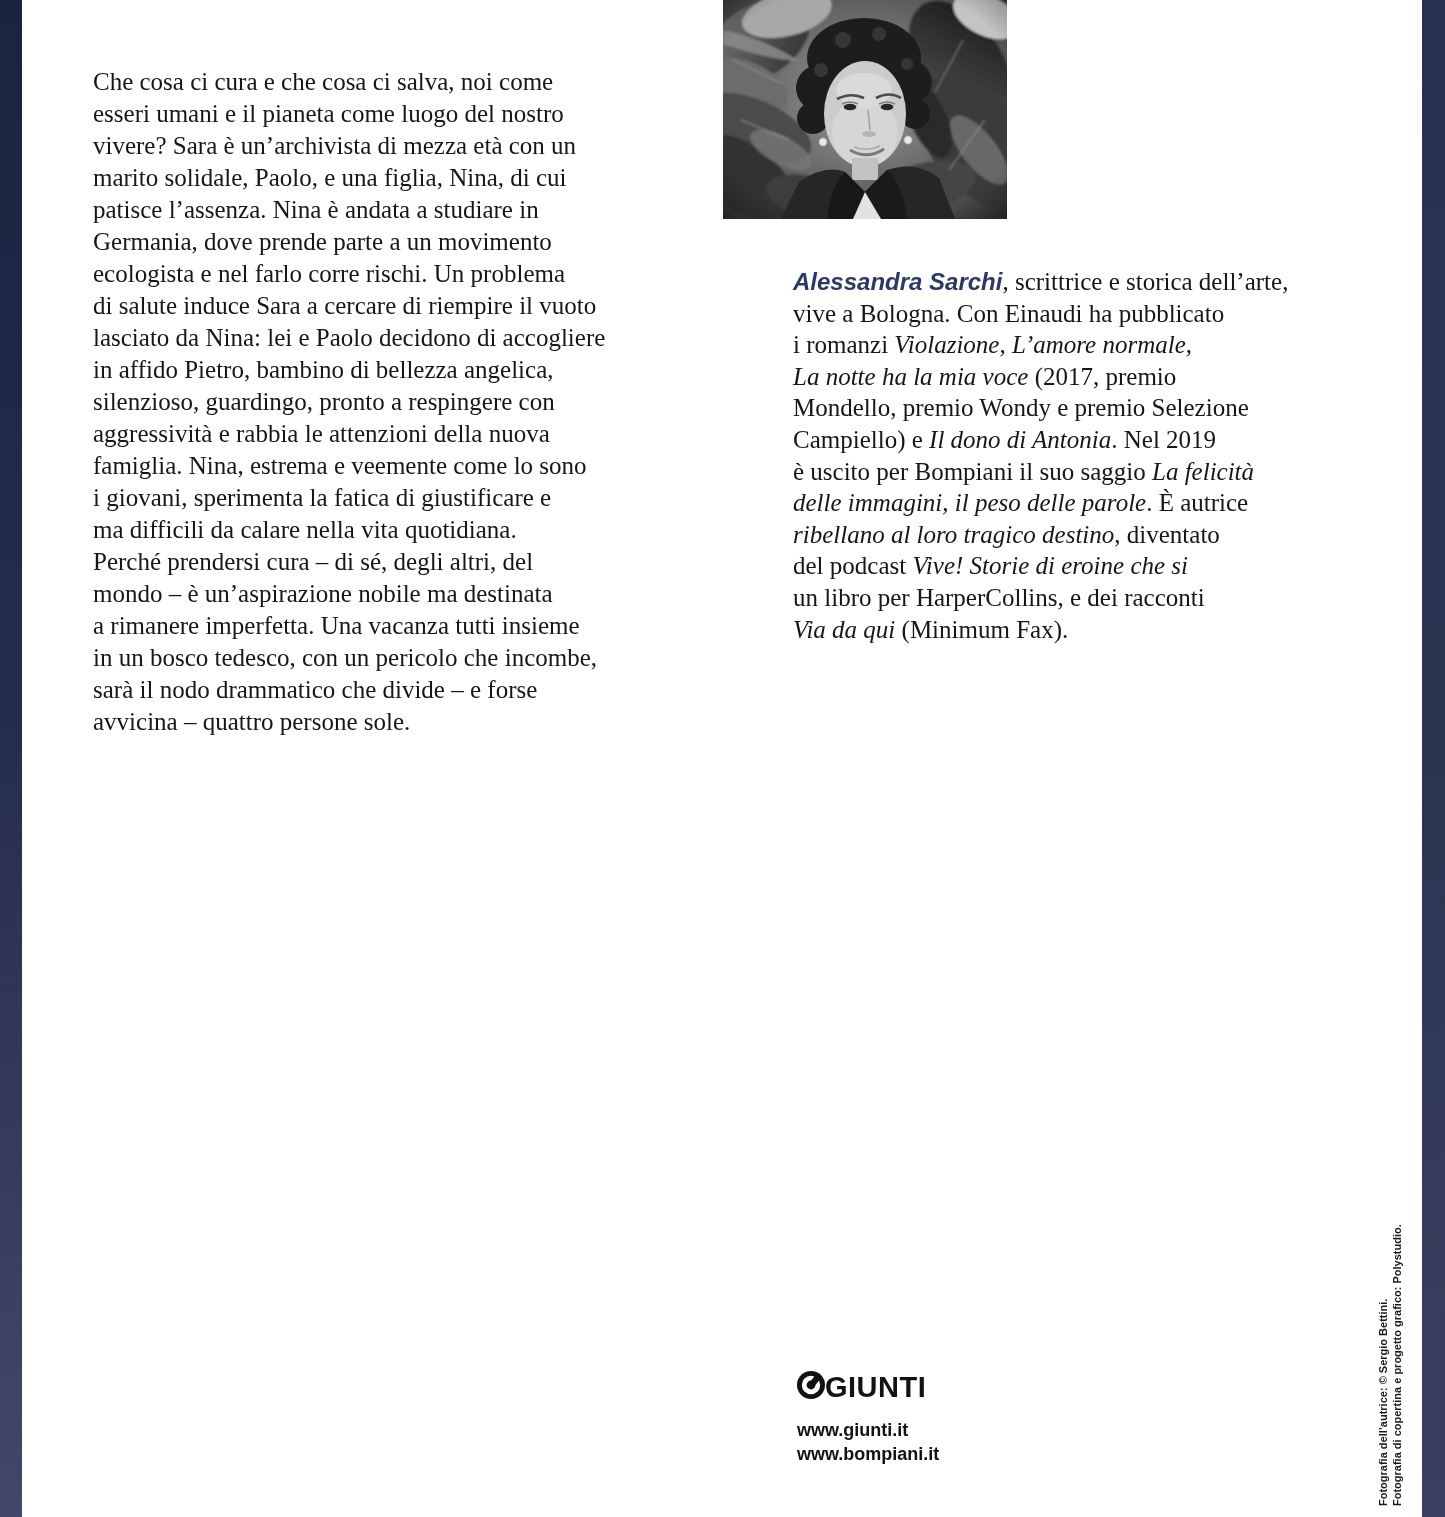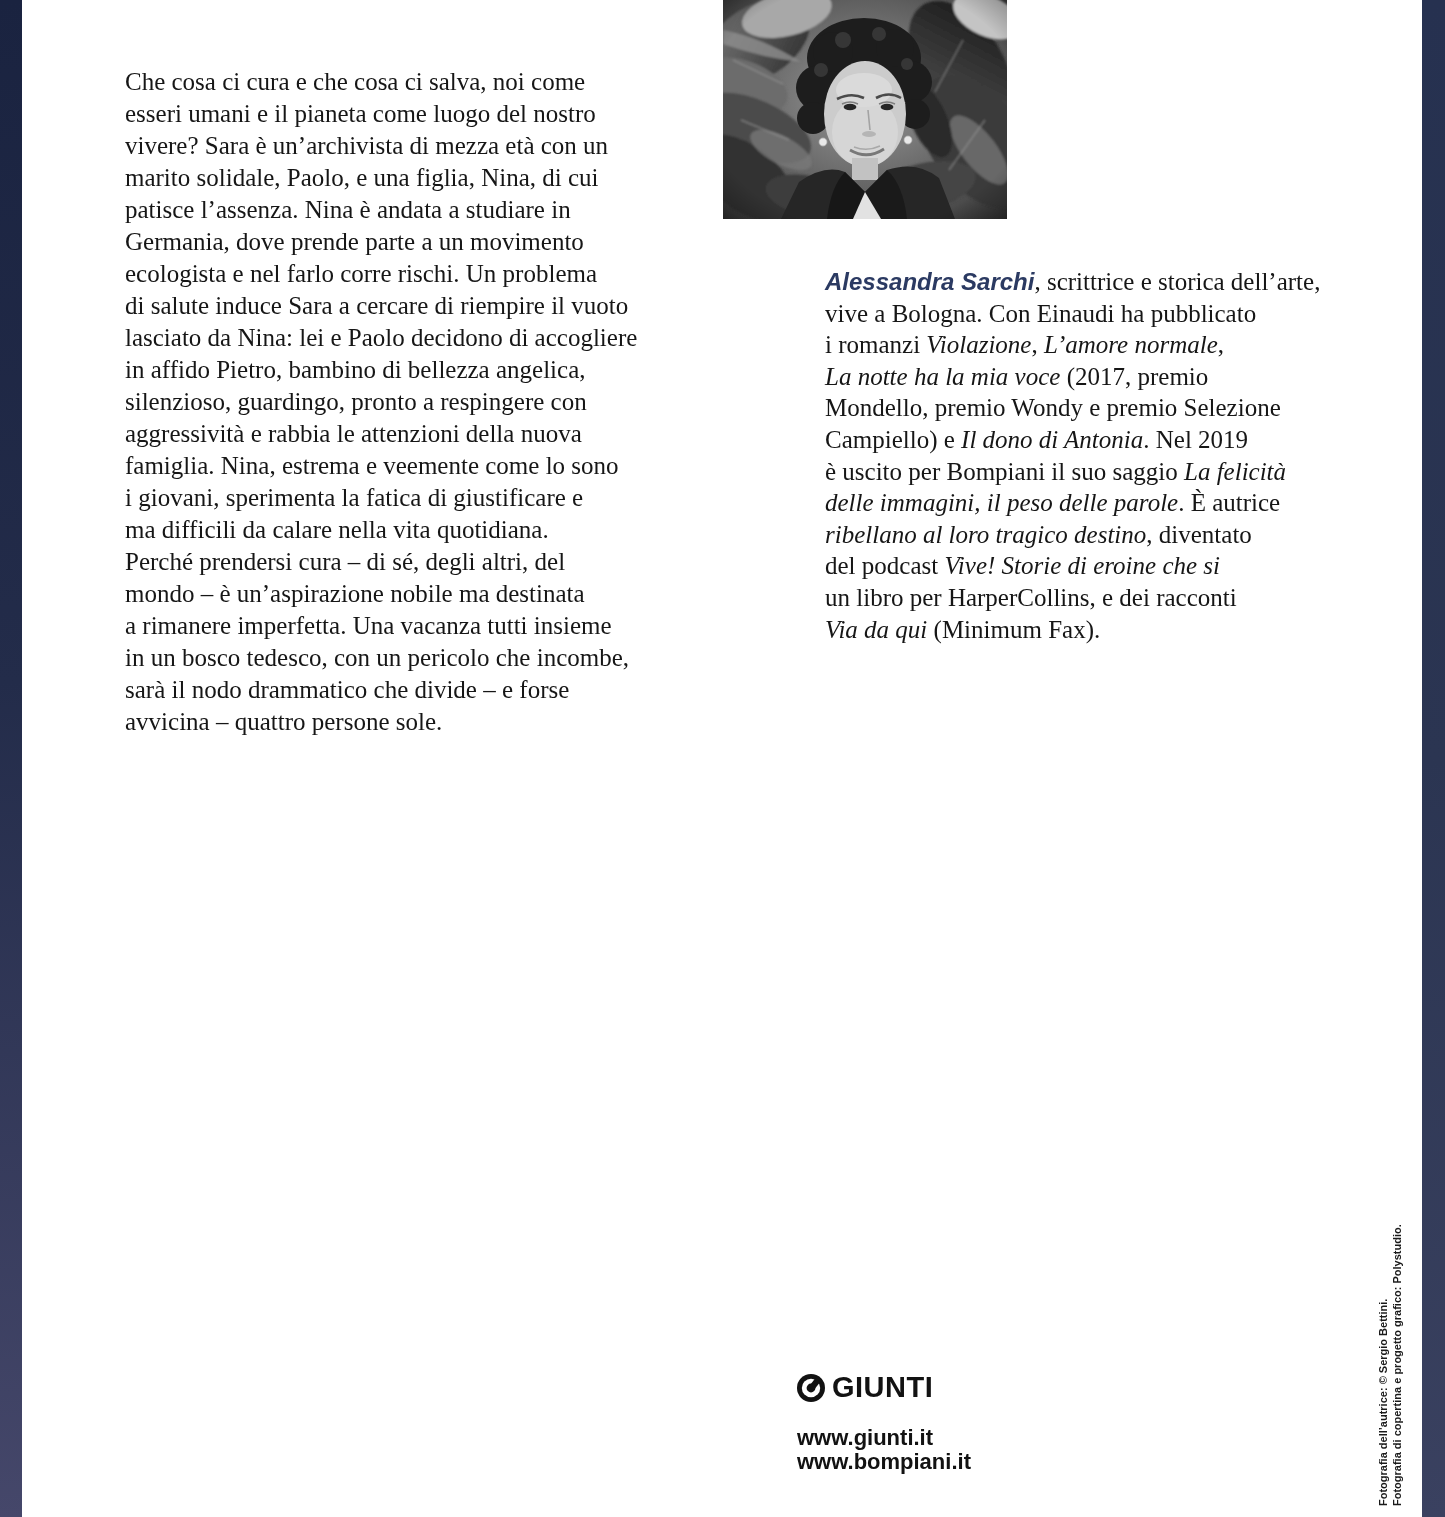--- a/index.html
+++ b/index.html
@@ -23,48 +23,48 @@
   .synopsis {
     position:absolute; left:93px; top:66px;
     font-size:25px; line-height:32px;
     white-space:nowrap;
   }
   .bio {
     position:absolute; left:793px; top:266px;
     font-size:25px; line-height:31.6px;
     white-space:nowrap;
   }
-  .tline { white-space:nowrap;margin-left:32px; }
+  .tline { white-space:nowrap; }
   .seg-n { font-style:normal; }
   .seg-i { font-style:italic; }
   .seg-name {
     font-family:"Liberation Sans", sans-serif;
     font-weight:700;
     font-size:24px;
     color:var(--color-author-name, #2b3a62);
     font-style:italic;
   }
   .photo {
     position:absolute; left:723px; top:0;
     width:284px; height:219px;
     overflow:hidden;
   }
   .photo svg { display:block; width:284px; height:219px; }
   .publisher { position:absolute; left:797px; top:1371px; }
-  .logo-row { display:flex; align-items:center; gap:7px; }
+  .logo-row { display:flex; }
   .logo-mark { width:28px; height:28px; }
   .logo-text {
     font-family:"Liberation Sans", sans-serif;
     font-weight:700; font-size:29px; letter-spacing:0.5px;
     color:#121212;
   }
   .sites {
-    margin-top:22px;
-    font-family:"Liberation Sans", sans-serif;
-    font-weight:700; font-size:22px; line-height:24px;
+    margin-top:14px;
+    font-family:"Liberation Sans", sans-serif;
+    font-weight:700; font-size:18px; line-height:24px;
     color:#121212;
   }
   .credits {
     position:absolute; left:1377px; top:1506px;
     transform:rotate(-90deg); transform-origin:0 0;
     font-family:"Liberation Sans", sans-serif;
     font-weight:700; font-size:11px; line-height:13.5px;
     color:#1a1a1a;
     white-space:nowrap;
   }

